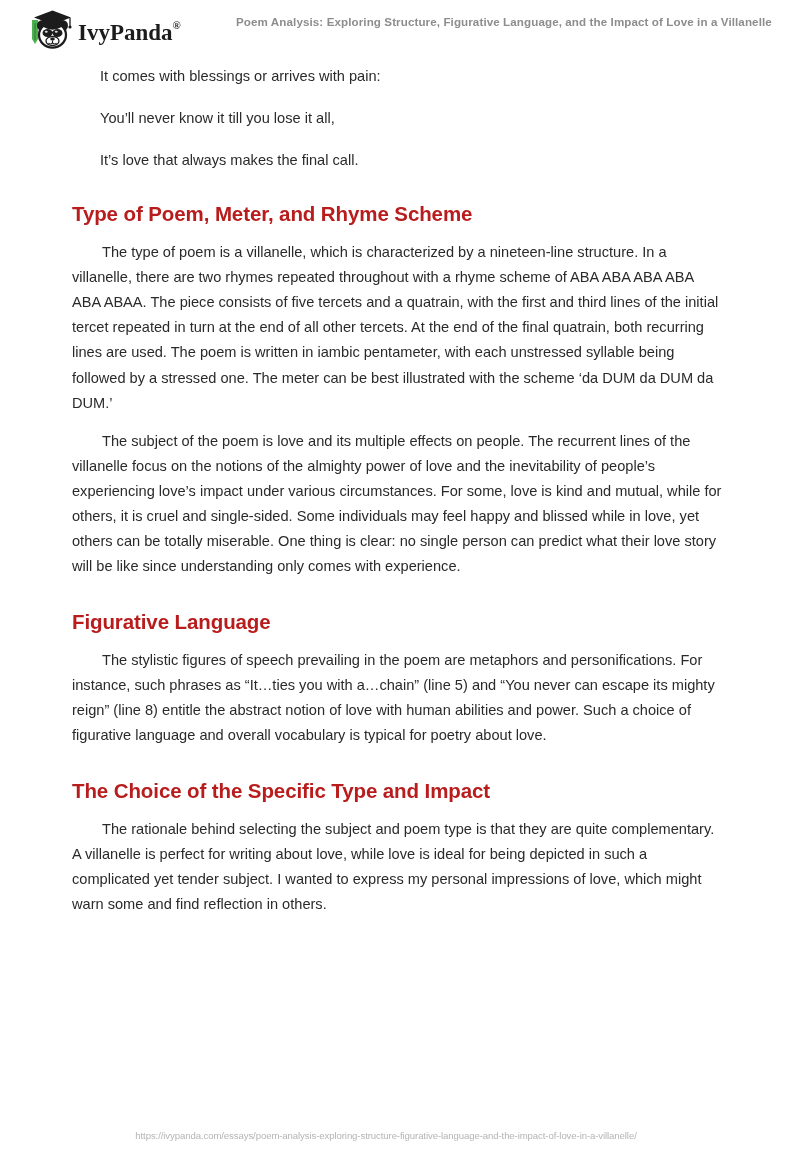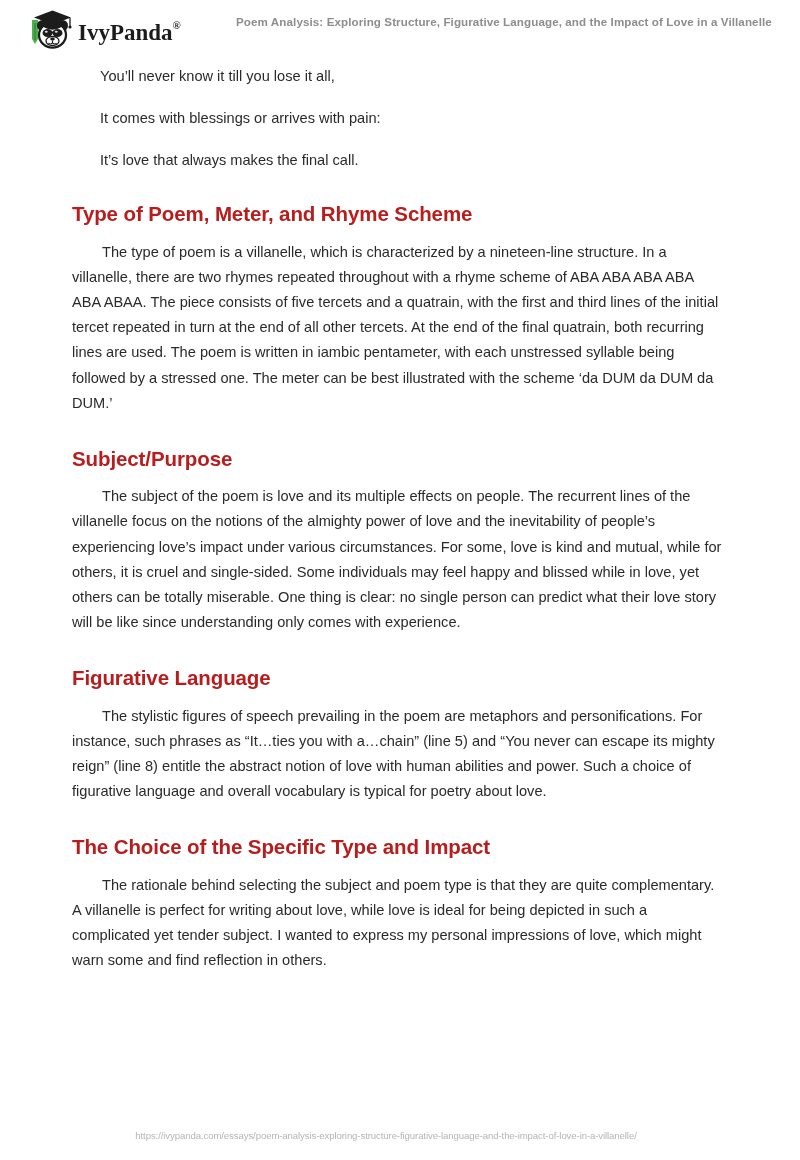--- a/index.html
+++ b/index.html
@@ -171,29 +171,28 @@
         <circle cx="86" cy="36" r="3.2" fill="#1c1c1c"></circle>
       </svg>
       <span class="brand-word"><span>IvyPanda</span><span class="brand-reg">®</span></span>
     </div>
 
     <div class="header-title">Poem Analysis: Exploring Structure, Figurative Language, and the Impact of Love in a Villanelle</div>
   </div>
 
   <div class="content">
 
+    <p class="poem-line">It comes with blessings or arrives with pain:</p>
     <p class="poem-line">You’ll never know it till you lose it all,</p>
-    <p class="poem-line">It comes with blessings or arrives with pain:</p>
     <p class="poem-line">It’s love that always makes the final call.</p>
 
 
     <h2 class="doc-h2">Type of Poem, Meter, and Rhyme Scheme</h2>
     <p class="body-par">The type of poem is a villanelle, which is characterized by a nineteen-line structure. In a villanelle, there are two rhymes repeated throughout with a rhyme scheme of ABA ABA ABA ABA ABA ABAA. The piece consists of five tercets and a quatrain, with the first and third lines of the initial tercet repeated in turn at the end of all other tercets. At the end of the final quatrain, both recurring lines are used. The poem is written in iambic pentameter, with each unstressed syllable being followed by a stressed one. The meter can be best illustrated with the scheme ‘da DUM da DUM da DUM.’</p>
 
-    <h2 class="doc-h2">Subject/Purpose</h2>
     <p class="body-par">The subject of the poem is love and its multiple effects on people. The recurrent lines of the villanelle focus on the notions of the almighty power of love and the inevitability of people’s experiencing love’s impact under various circumstances. For some, love is kind and mutual, while for others, it is cruel and single-sided. Some individuals may feel happy and blissed while in love, yet others can be totally miserable. One thing is clear: no single person can predict what their love story will be like since understanding only comes with experience.</p>
 
     <h2 class="doc-h2">Figurative Language</h2>
     <p class="body-par">The stylistic figures of speech prevailing in the poem are metaphors and personifications. For instance, such phrases as “It…ties you with a…chain” (line 5) and “You never can escape its mighty reign” (line 8) entitle the abstract notion of love with human abilities and power. Such a choice of figurative language and overall vocabulary is typical for poetry about love.</p>
 
     <h2 class="doc-h2">The Choice of the Specific Type and Impact</h2>
     <p class="body-par">The rationale behind selecting the subject and poem type is that they are quite complementary. A villanelle is perfect for writing about love, while love is ideal for being depicted in such a complicated yet tender subject. I wanted to express my personal impressions of love, which might warn some and find reflection in others.</p>
 
   </div>
 

